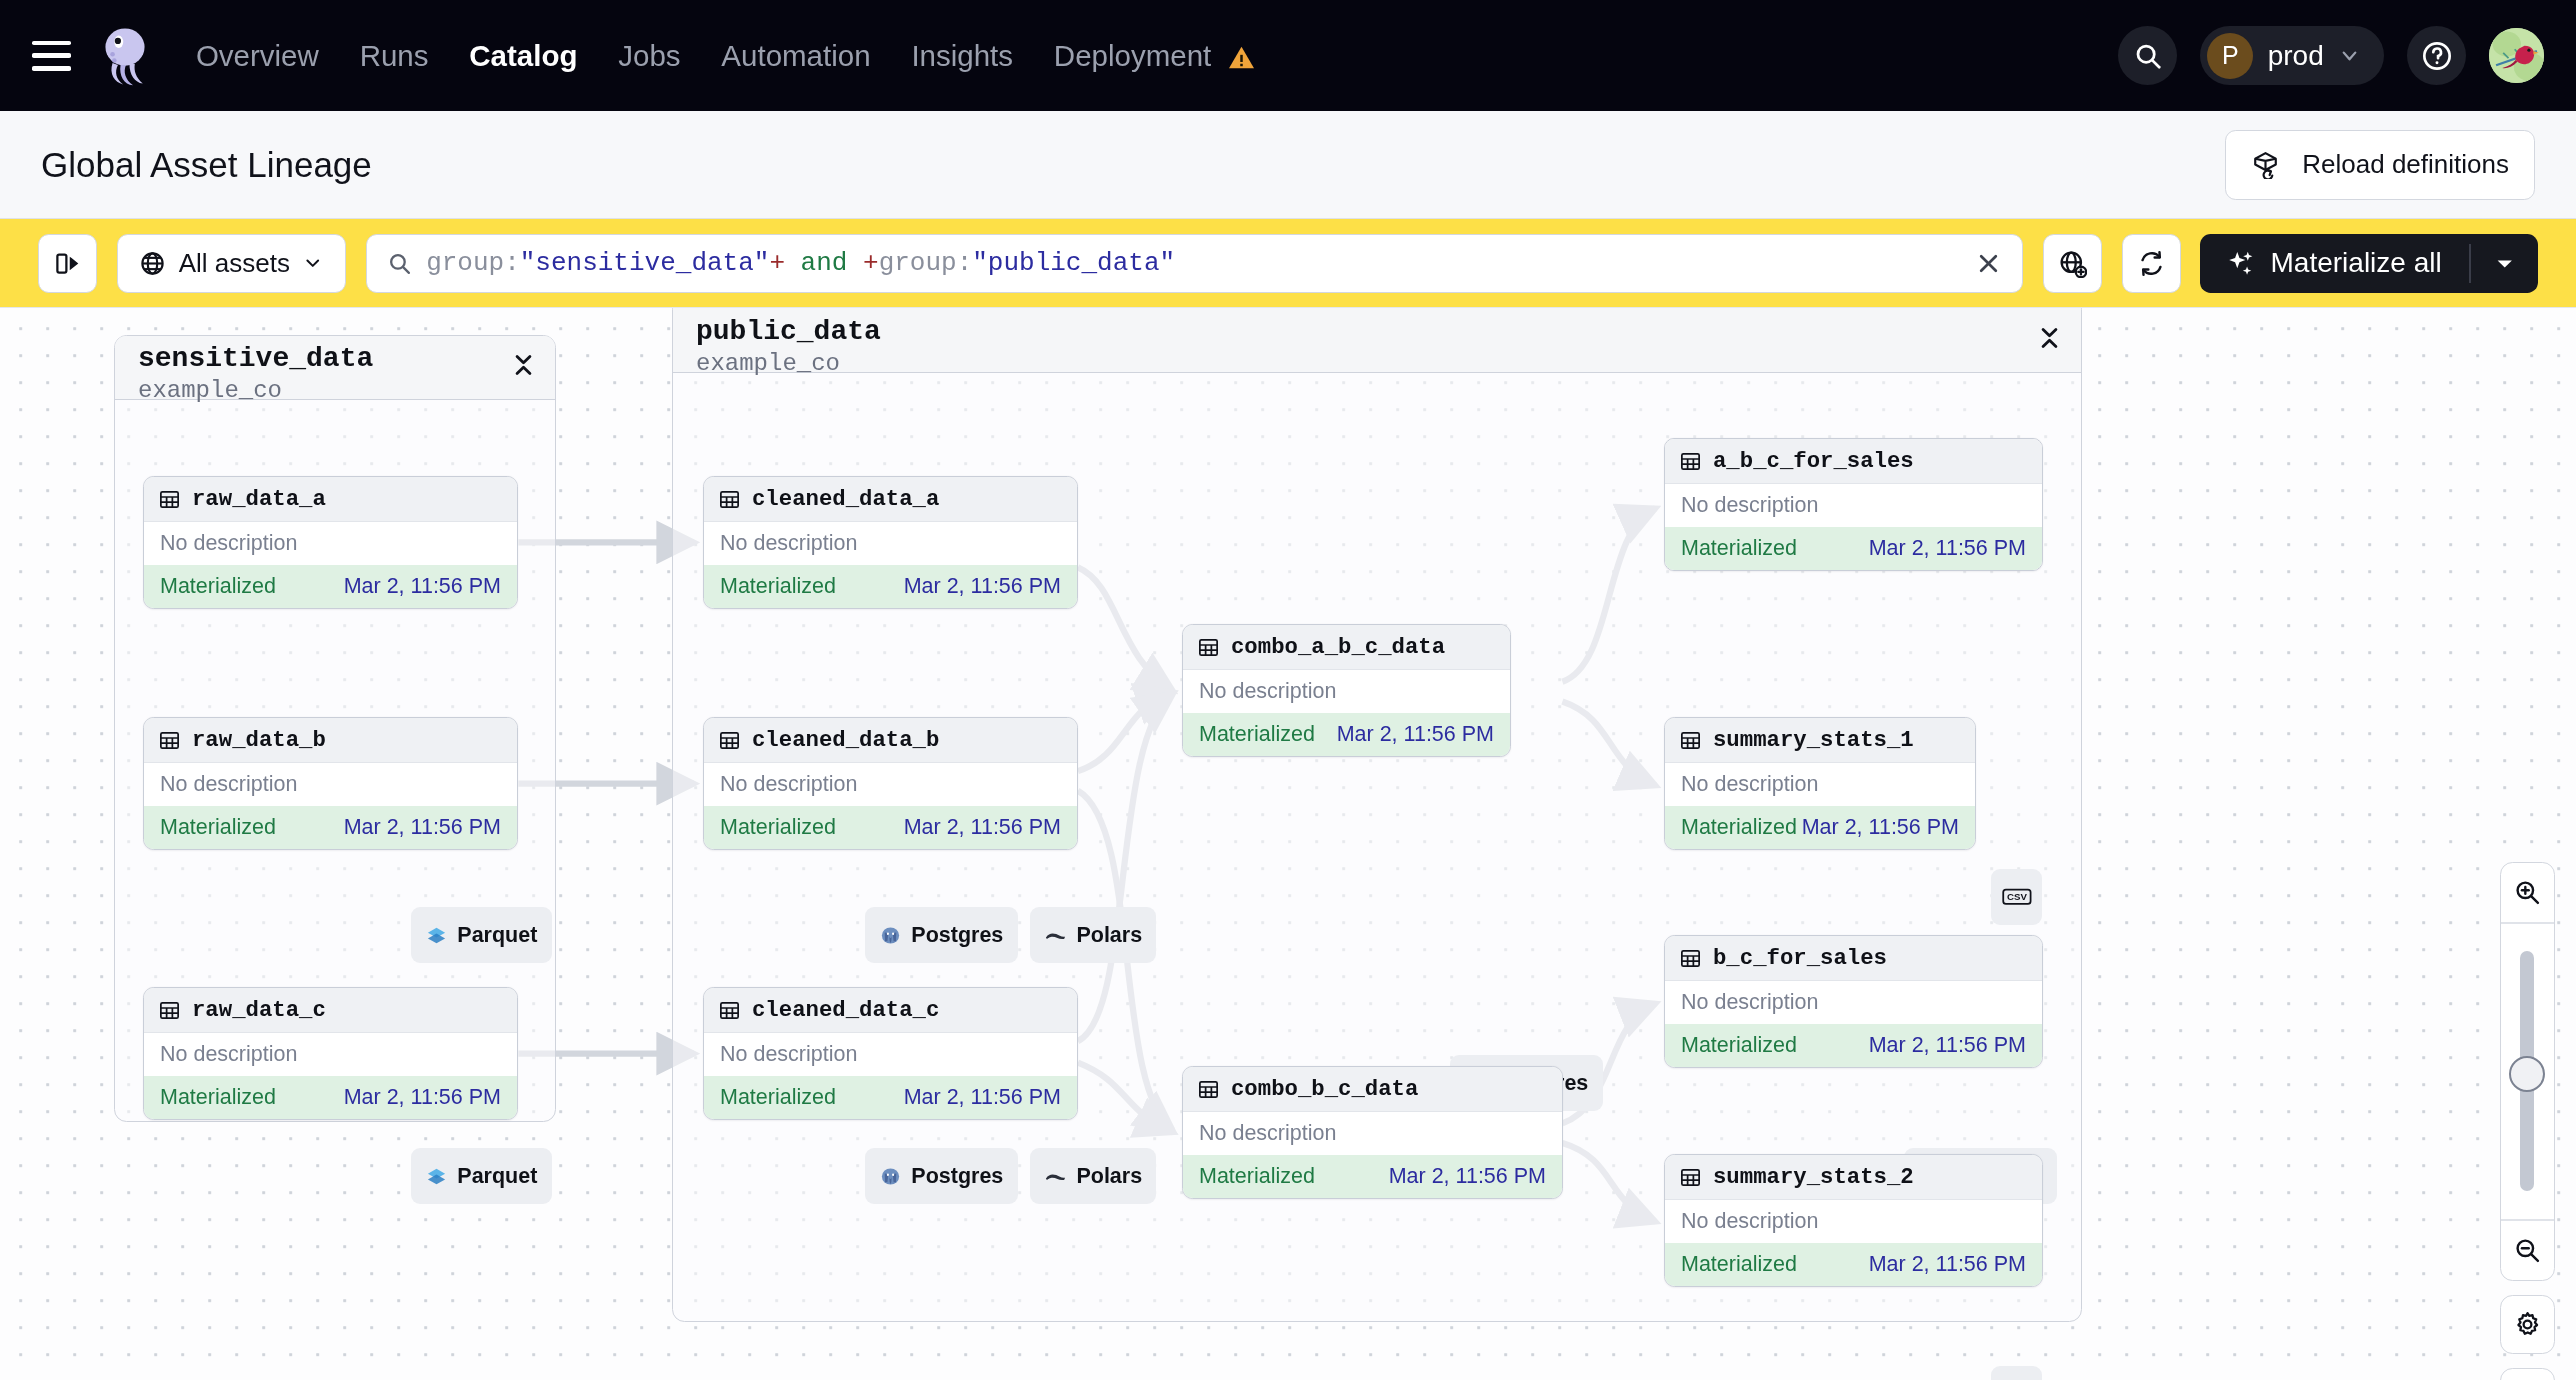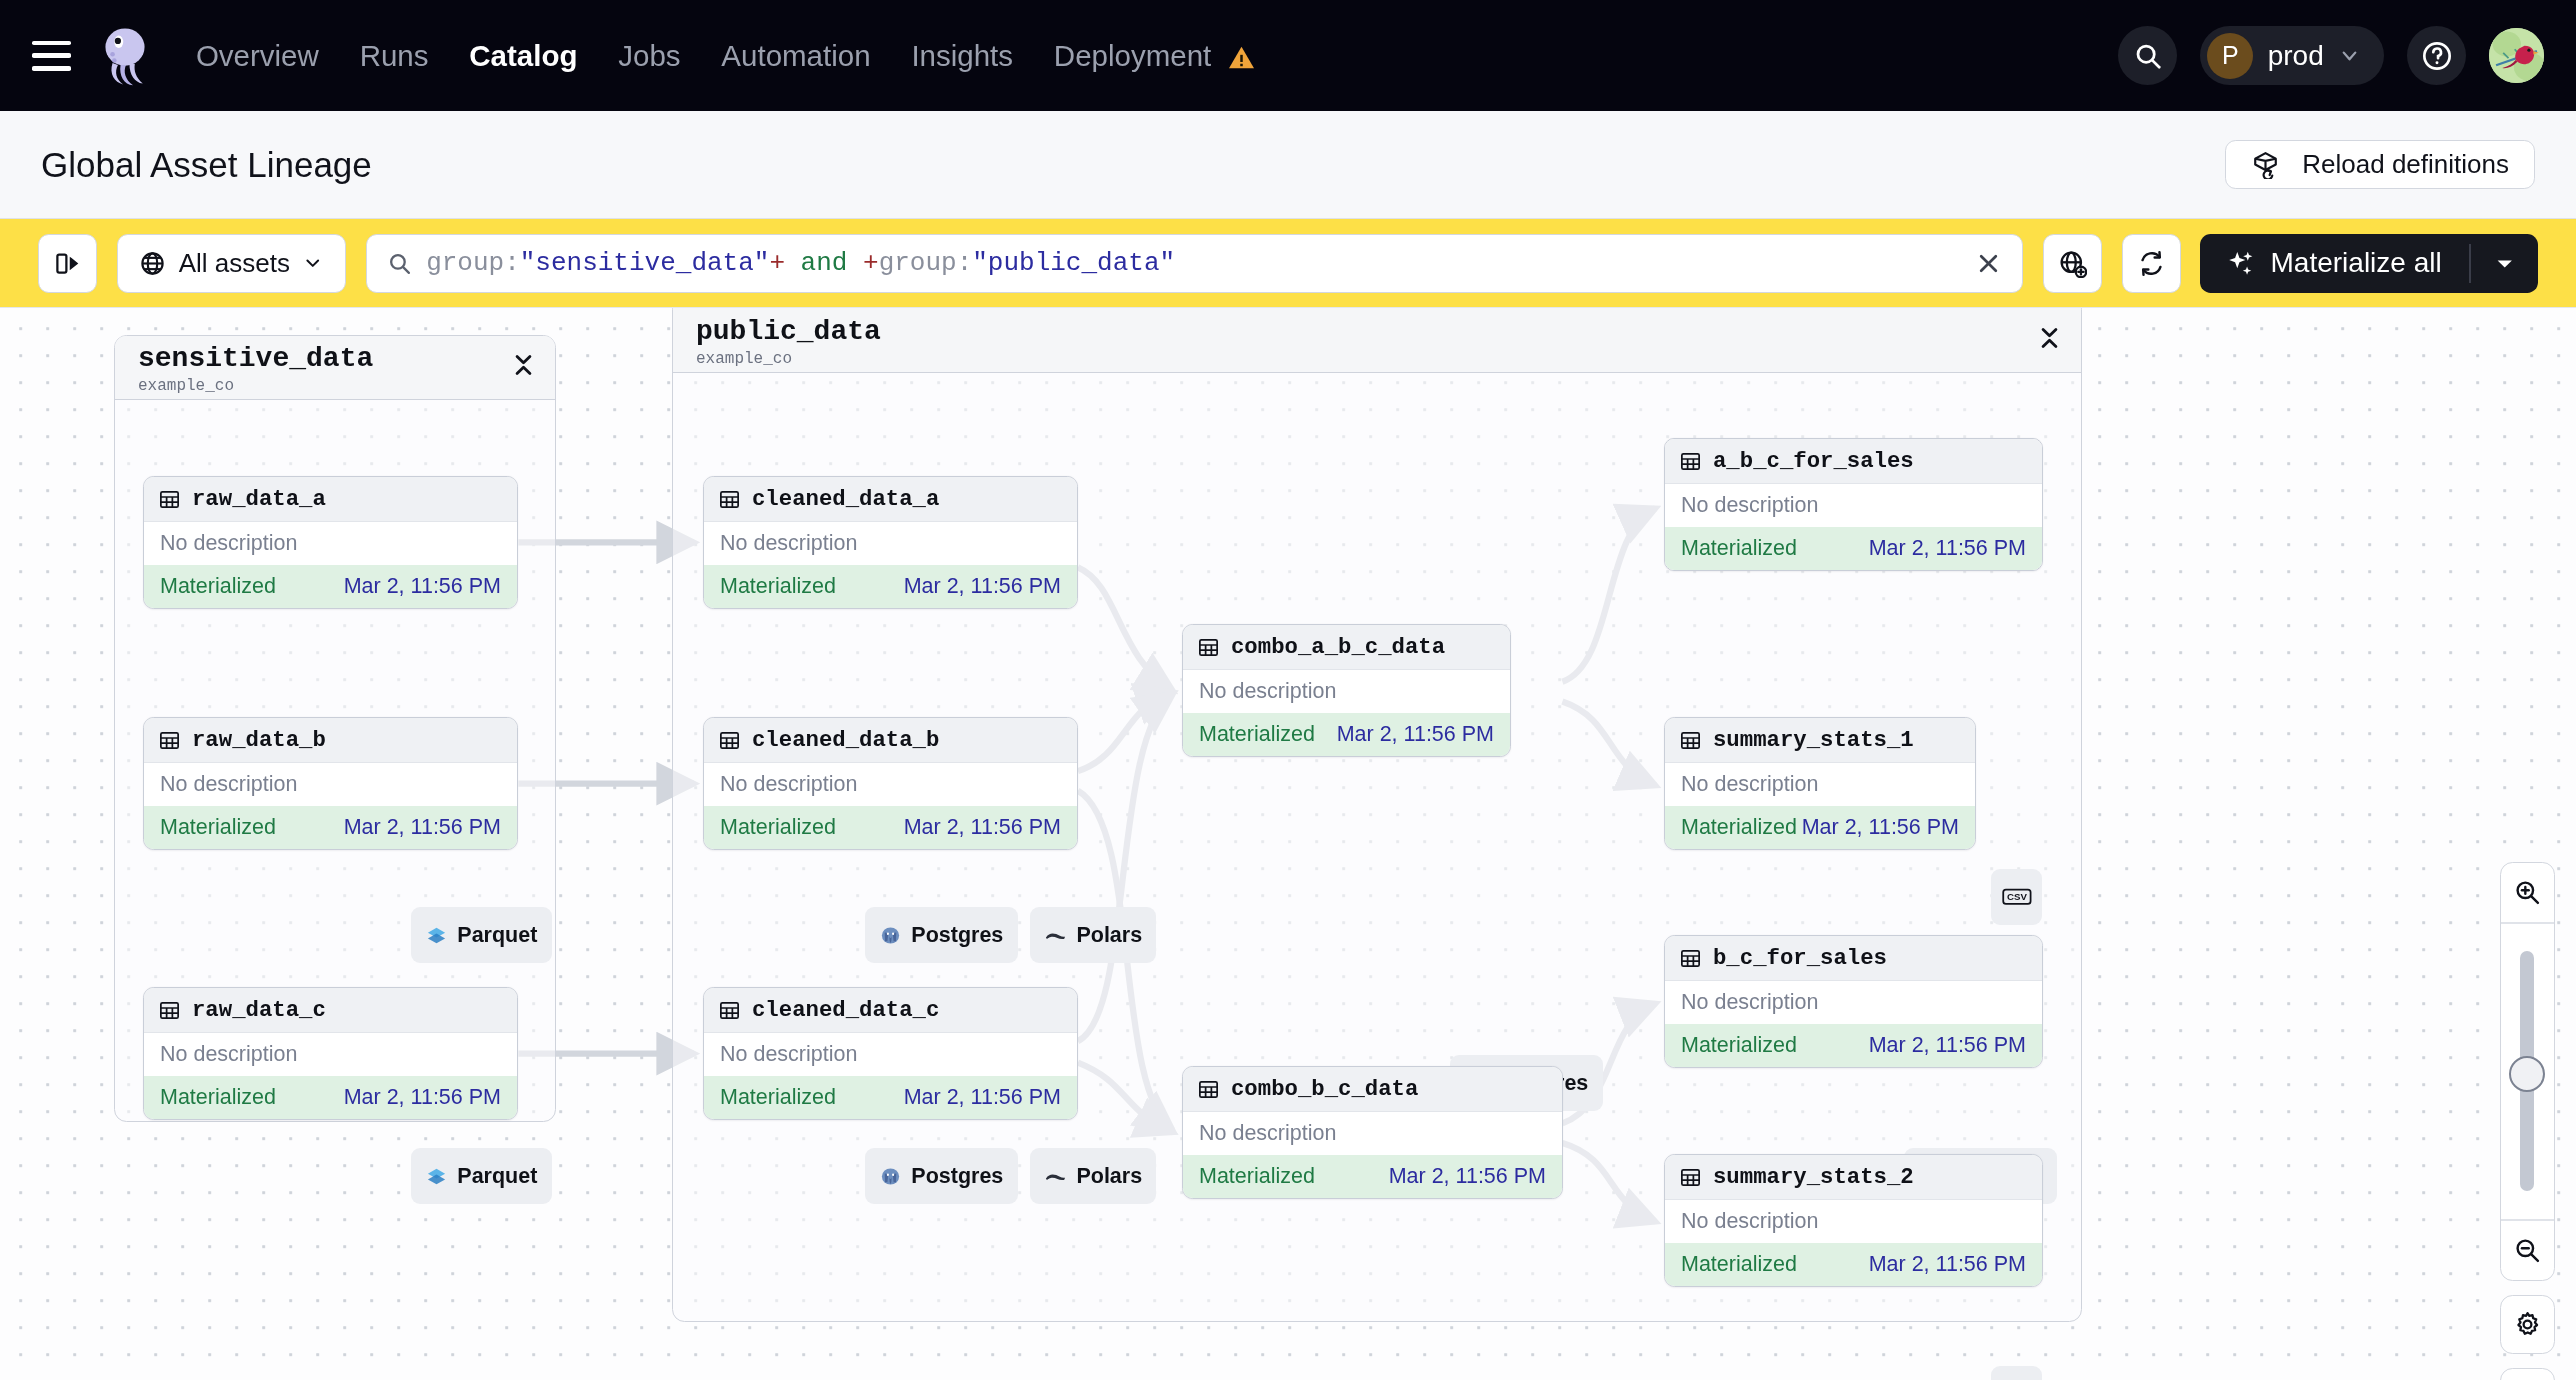--- a/index.html
+++ b/index.html
@@ -34,21 +34,21 @@
   .user-ava { width: 55px; height: 55px; border-radius: 50%; overflow: hidden;
     background: #bcdfa4; cursor: pointer; }
 
   
   #pagehead {
     position: absolute; left: 0; top: 111px; width: 2576px; height: 108px;
     background: #f7f8fa; border-bottom: 1.8px solid #dfe2e8;
     display: flex; align-items: center; padding: 0 41px;
   }
   #pagetitle { font-size: 35px; color: #10121a; }
-  .reload-btn { margin-left: auto; height: 49px; border: 1.8px solid #d3d7df;
+  .reload-btn { margin-left: auto; height: 70px; border: 1.8px solid #d3d7df;
     border-radius: 10.7px; background: #fff; display: flex; align-items: center;
     gap: 22px; padding: 0 25px; font-size: 26px; color: #10121a; cursor: pointer; }
 
   
   #toolbar {
     position: absolute; left: 0; top: 219px; width: 2576px; height: 89px;
     background: #fde047; border-bottom: 1.8px solid #e4e7ec;
     display: flex; align-items: center; padding: 0 38px; gap: 19.7px;
   }
   .tb-icon-btn { width: 59px; height: 59px; border: 1.8px solid #d3d7df; border-radius: 10.7px;
@@ -83,21 +83,21 @@
   }
   #edges { position: absolute; left: 0; top: 0; width: 2576px; height: 1072px; }
 
   .group-box { position: absolute; border: 1.8px solid #cfd3dc; border-radius: 12.5px;
     background: rgba(252,252,253,0.55); }
   .group-head { height: 64px; background: #f5f6f8; border-bottom: 1.8px solid #cfd3dc;
     border-radius: 10.7px 10.7px 0 0; display: flex; align-items: flex-start;
     padding: 9px 18px 0 23px; }
   .group-name { font-family: "Liberation Mono", monospace; font-size: 28px; color: #0f1117;
     font-weight: bold; line-height: 1.0; }
-  .group-sub { font-family: "Liberation Mono", monospace; font-size: 16px; color: #6b7180;
+  .group-sub { font-family: "Liberation Mono", monospace; font-size: 24px; color: #6b7180;
     margin-top: 3.6px; }
   .group-collapse { margin-left: auto; margin-top: 5.4px; cursor: pointer; }
 
   .node { position: absolute; width: 375px; border: 1.8px solid #c9ced8; border-radius: 10.7px;
     background: #fff; overflow: hidden; box-shadow: 0 0.9px 1.8px rgba(16,18,26,0.06); cursor: pointer; }
   .node-head { height: 45px; background: #eff1f4; border-bottom: 1.8px solid #e2e5ea;
     display: flex; align-items: center; gap: 10.7px; padding: 0 14.3px; }
   .node-title { font-family: "Liberation Mono", monospace; font-size: 22.3px; color: #0f1117;
     font-weight: bold; white-space: nowrap; }
   .node-desc { height: 43px; display: flex; align-items: center; padding: 0 16px;

